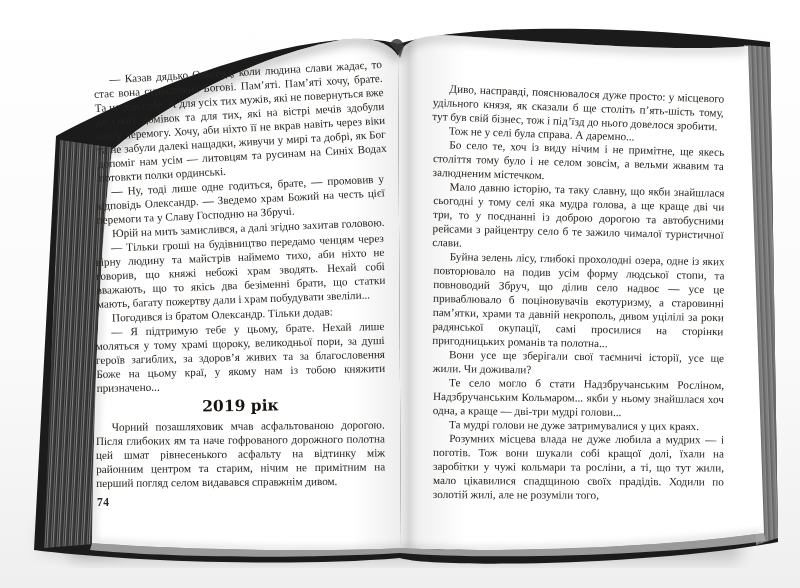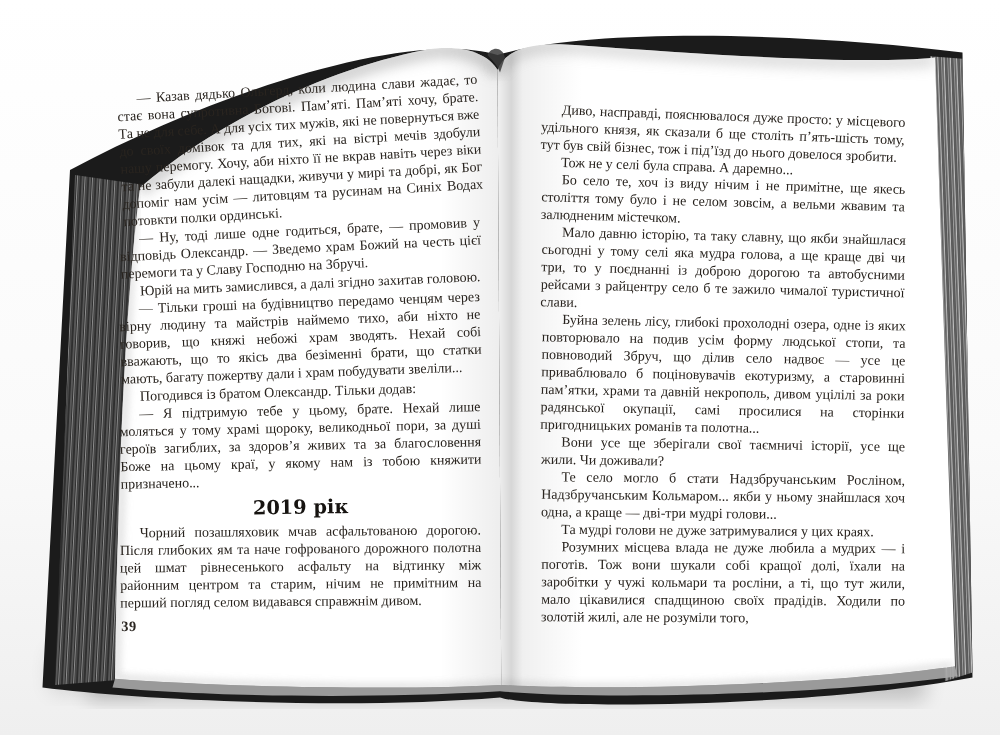--- a/index.html
+++ b/index.html
@@ -127,21 +127,21 @@
   <div class="page-text pt-left">
     <p>— Казав дядько Ольгерд, коли людина слави жадає, то стає вона супротивна Богові. Пам’яті. Пам’яті хочу, брате. Та не для себе. А для усіх тих мужів, які не повернуться вже до своїх домівок та для тих, які на вістрі мечів здобули нашу перемогу. Хочу, аби ніхто її не вкрав навіть через віки та не забули далекі нащадки, живучи у мирі та добрі, як Бог допоміг нам усім — литовцям та русинам на Синіх Водах потовкти полки ординські.</p>
     <p>— Ну, тоді лише одне годиться, брате, — промовив у відповідь Олександр. — Зведемо храм Божий на честь цієї перемоги та у Славу Господню на Збручі.</p>
     <p>Юрій на мить замислився, а далі згідно захитав головою.</p>
     <p>— Тільки гроші на будівництво передамо ченцям через вірну людину та майстрів наймемо тихо, аби ніхто не говорив, що княжі небожі храм зводять. Нехай собі вважають, що то якісь два безіменні брати, що статки мають, багату пожертву дали і храм побудувати звеліли...</p>
     <p>Погодився із братом Олександр. Тільки додав:</p>
     <p>— Я підтримую тебе у цьому, брате. Нехай лише моляться у тому храмі щороку, великодньої пори, за душі героїв загиблих, за здоров’я живих та за благословення Боже на цьому краї, у якому нам із тобою княжити призначено...</p>
     <h2 class="chapter-heading">2019 рік</h2>
     <p>Чорний позашляховик мчав асфальтованою дорогою. Після глибоких ям та наче гофрованого дорожного полотна цей шмат рівнесенького асфальту на відтинку між районним центром та старим, нічим не примітним на перший погляд селом видавався справжнім дивом.</p>
   </div>
-  <div class="page-number pn-left">39</div>
+  <div class="page-number pn-left">74</div>
 
   <div class="page-text pt-right">
     <p>Диво, насправді, пояснювалося дуже просто: у місцевого удільного князя, як сказали б ще століть п’ять-шість тому, тут був свій бізнес, тож і під’їзд до нього довелося зробити.</p>
     <p>Тож не у селі була справа. А даремно...</p>
     <p>Бо село те, хоч із виду нічим і не примітне, ще якесь століття тому було і не селом зовсім, а вельми жвавим та залюдненим містечком.</p>
     <p>Мало давню історію, та таку славну, що якби знайшлася сьогодні у тому селі яка мудра голова, а ще краще дві чи три, то у поєднанні із доброю дорогою та автобусними рейсами з райцентру село б те зажило чималої туристичної слави.</p>
     <p>Буйна зелень лісу, глибокі прохолодні озера, одне із яких повторювало на подив усім форму людської стопи, та повноводий Збруч, що ділив село надвоє — усе це приваблювало б поціновувачів екотуризму, а старовинні пам’ятки, храми та давній некрополь, дивом уцілілі за роки радянської окупації, самі просилися на сторінки пригодницьких романів та полотна...</p>
     <p>Вони усе ще зберігали свої таємничі історії, усе ще жили. Чи доживали?</p>
     <p>Те село могло б стати Надзбручанським Росліном, Надзбручанським Кольмаром... якби у ньому знайшлася хоч одна, а краще — дві-три мудрі голови...</p>
     <p>Та мудрі голови не дуже затримувалися у цих краях.</p>

